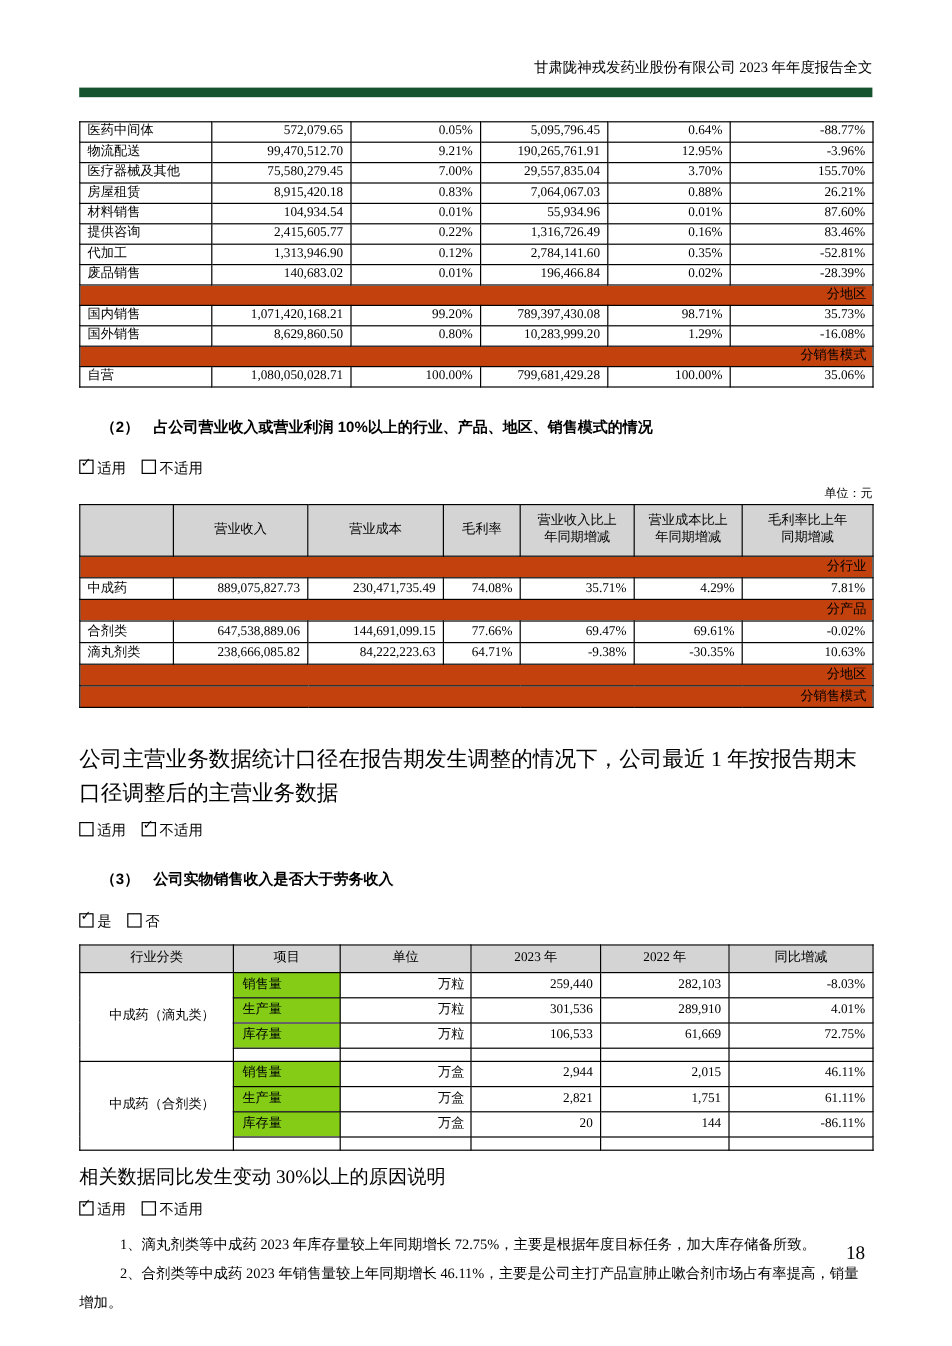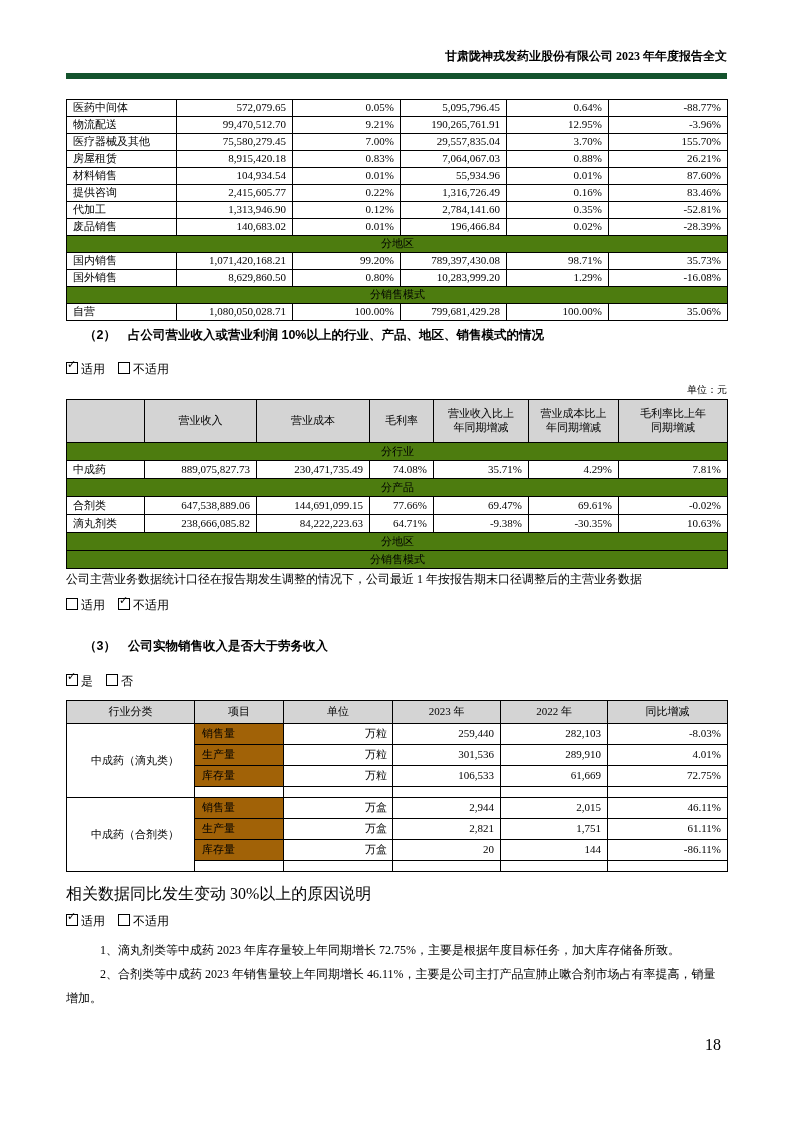--- a/index.html
+++ b/index.html
@@ -4,52 +4,52 @@
 <style>
   html,body{margin:0;padding:0;background:#fff;}
   .page{
     width:793px;height:1122px;box-sizing:border-box;
     padding:48px 66px 0 66px;position:relative;overflow:hidden;
     background:#fff;color:#000;
     font-family:"Liberation Serif","DejaVu Serif",serif;
   }
   .doc-header{
     text-align:right;font-size:12px;line-height:16px;
-    padding-bottom:9px;border-bottom:6px solid #14532d;font-weight:bold;
+    padding-bottom:9px;border-bottom:8px solid #14532d;
   }
   table{border-collapse:collapse;width:661px;table-layout:fixed;font-size:11px;}
   td,th{border:1px solid #000;padding:0 5px;overflow:hidden;white-space:nowrap;line-height:1.25;}
   .lbl{text-align:left;padding-left:6px;}
   .num{text-align:right;padding-right:6px;}
-  .sec td{background:#4d7c0f;text-align:center;padding-left:6px;}
+  .sec td{background:#c2410c;text-align:right;padding-left:6px;}
   
   #t1{margin-top:20px;}
   #t1 td{height:16px;}
   
   #t2{margin-top:2px;}
   #t2 th{background:#d4d4d4;font-weight:normal;white-space:pre-line;height:38px;text-align:center;vertical-align:middle;padding:2px 3px;}
   #t2 td{height:17px;}
   
   #t3{margin-top:10px;border-radius:13px;}
   #t3 th{background:#d4d4d4;font-weight:normal;height:22px;text-align:center;vertical-align:middle;}
   #t3 td{height:20px;}
-  #t3 td.item{background:#a16207;text-align:left;padding-left:7px;}
+  #t3 td.item{background:#84cc16;text-align:left;padding-left:7px;}
   #t3 td.unit{text-align:right;padding-left:8px;}
   #t3 td.cat{text-align:left;padding-left:24px;vertical-align:middle;background:#fff;}
   #t3 tr.empty td{height:10px;}
   .heading{font-family:"Liberation Sans","DejaVu Sans",sans-serif;font-weight:bold;font-size:12.5px;padding-left:18px;}
-  .h2{margin-top:6px;}
+  .h2{margin-top:25px;}
   .h3{margin-top:24px;}
   .heading .num-part{margin-right:12px;}
   .checkline{font-size:12px;margin-top:17px;}
   .check-item{margin-right:10px;}
   .cb{display:inline-block;width:10px;height:10px;border:1.5px solid #000;position:relative;vertical-align:-1px;margin-right:3px;}
   .cb .mark{position:absolute;left:0px;top:-4px;font-family:"DejaVu Sans",sans-serif;font-size:11px;font-style:normal;line-height:1;}
   .unit-label{text-align:right;font-size:10px;margin-top:5px;}
-  .note{font-size:12px;margin-top:1px;line-height:1.6;}
+  .note{font-size:18px;margin-top:28px;line-height:1.6;}
   .checkline.tight{margin-top:8px;}
   .checkline.after-h3{margin-top:18px;}
   .reason-title{font-size:16px;margin-top:12px;}
   .reason{font-size:12px;line-height:24px;margin:0;text-indent:34px;}
   .reasons{margin-top:8px;}
   .page-number{position:absolute;top:1036px;right:72px;font-size:16px;}
 </style>
 </head>
 <body>
 

